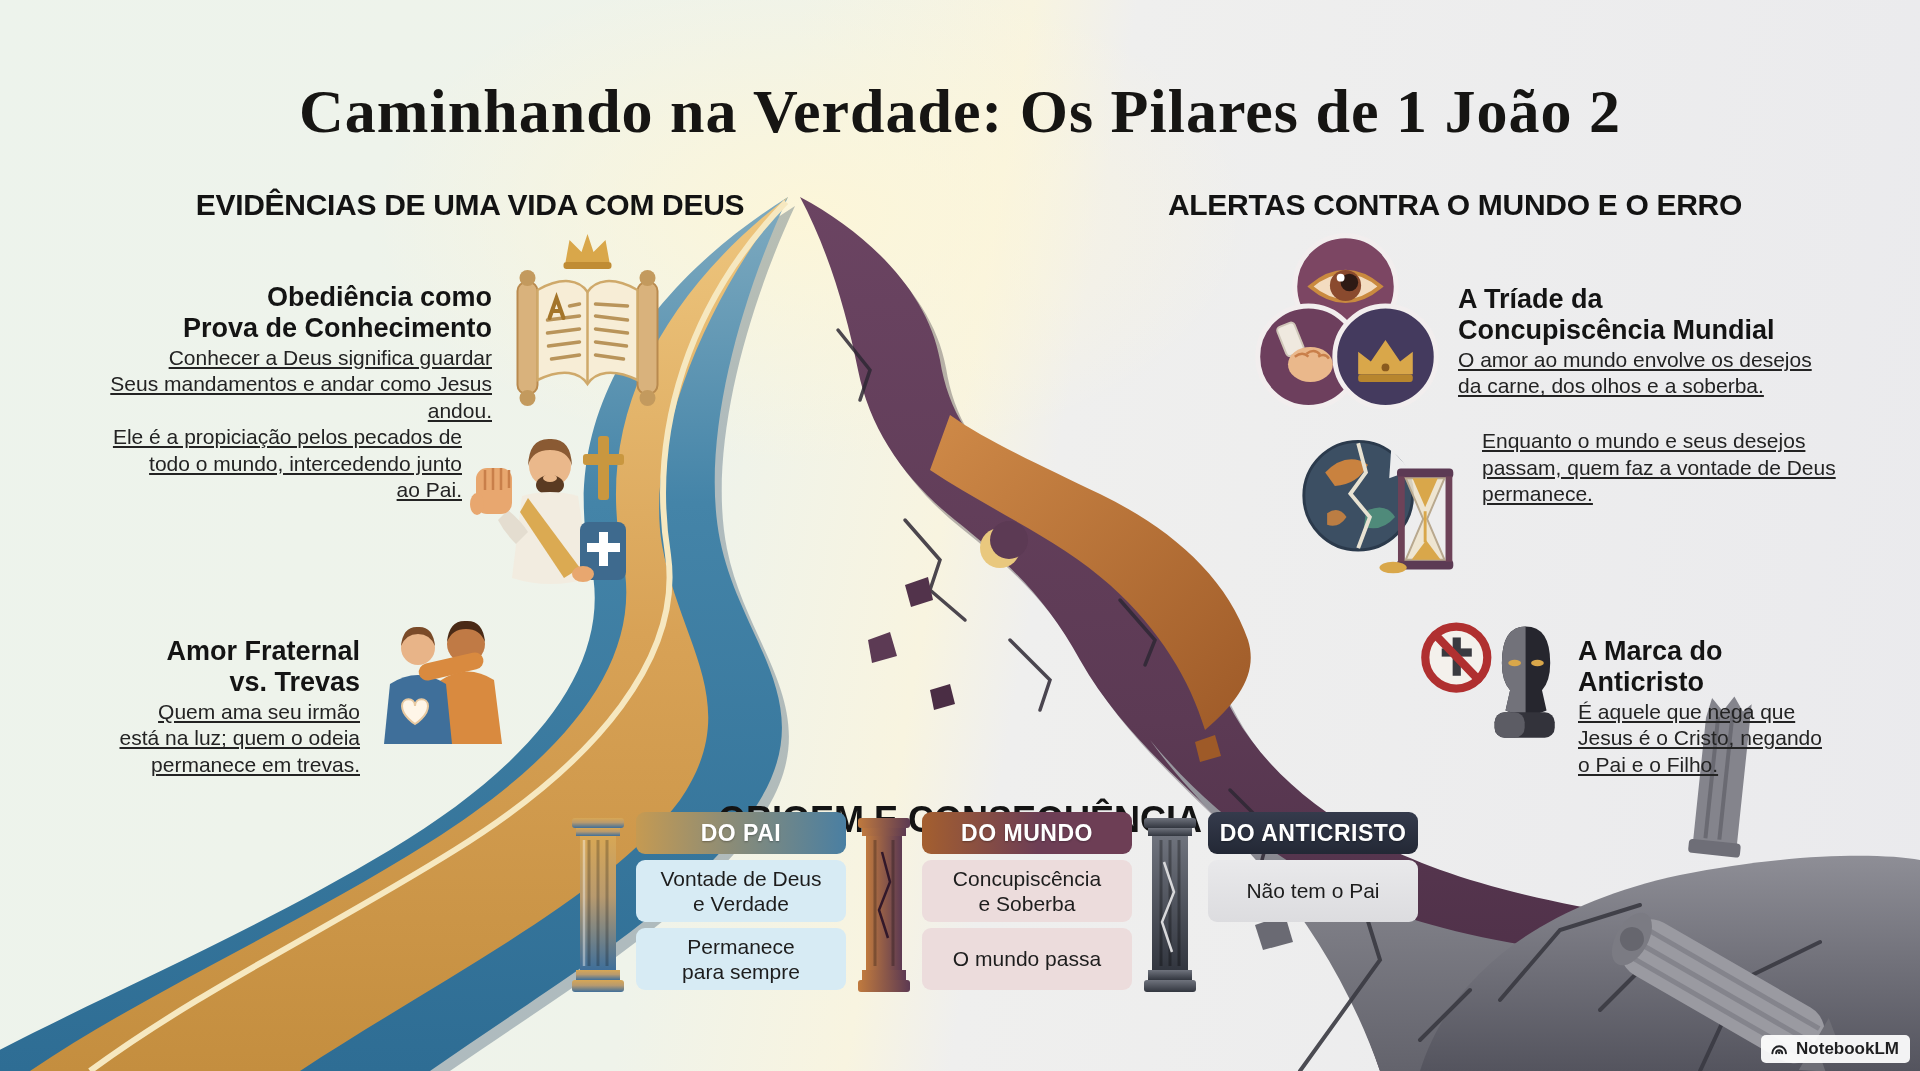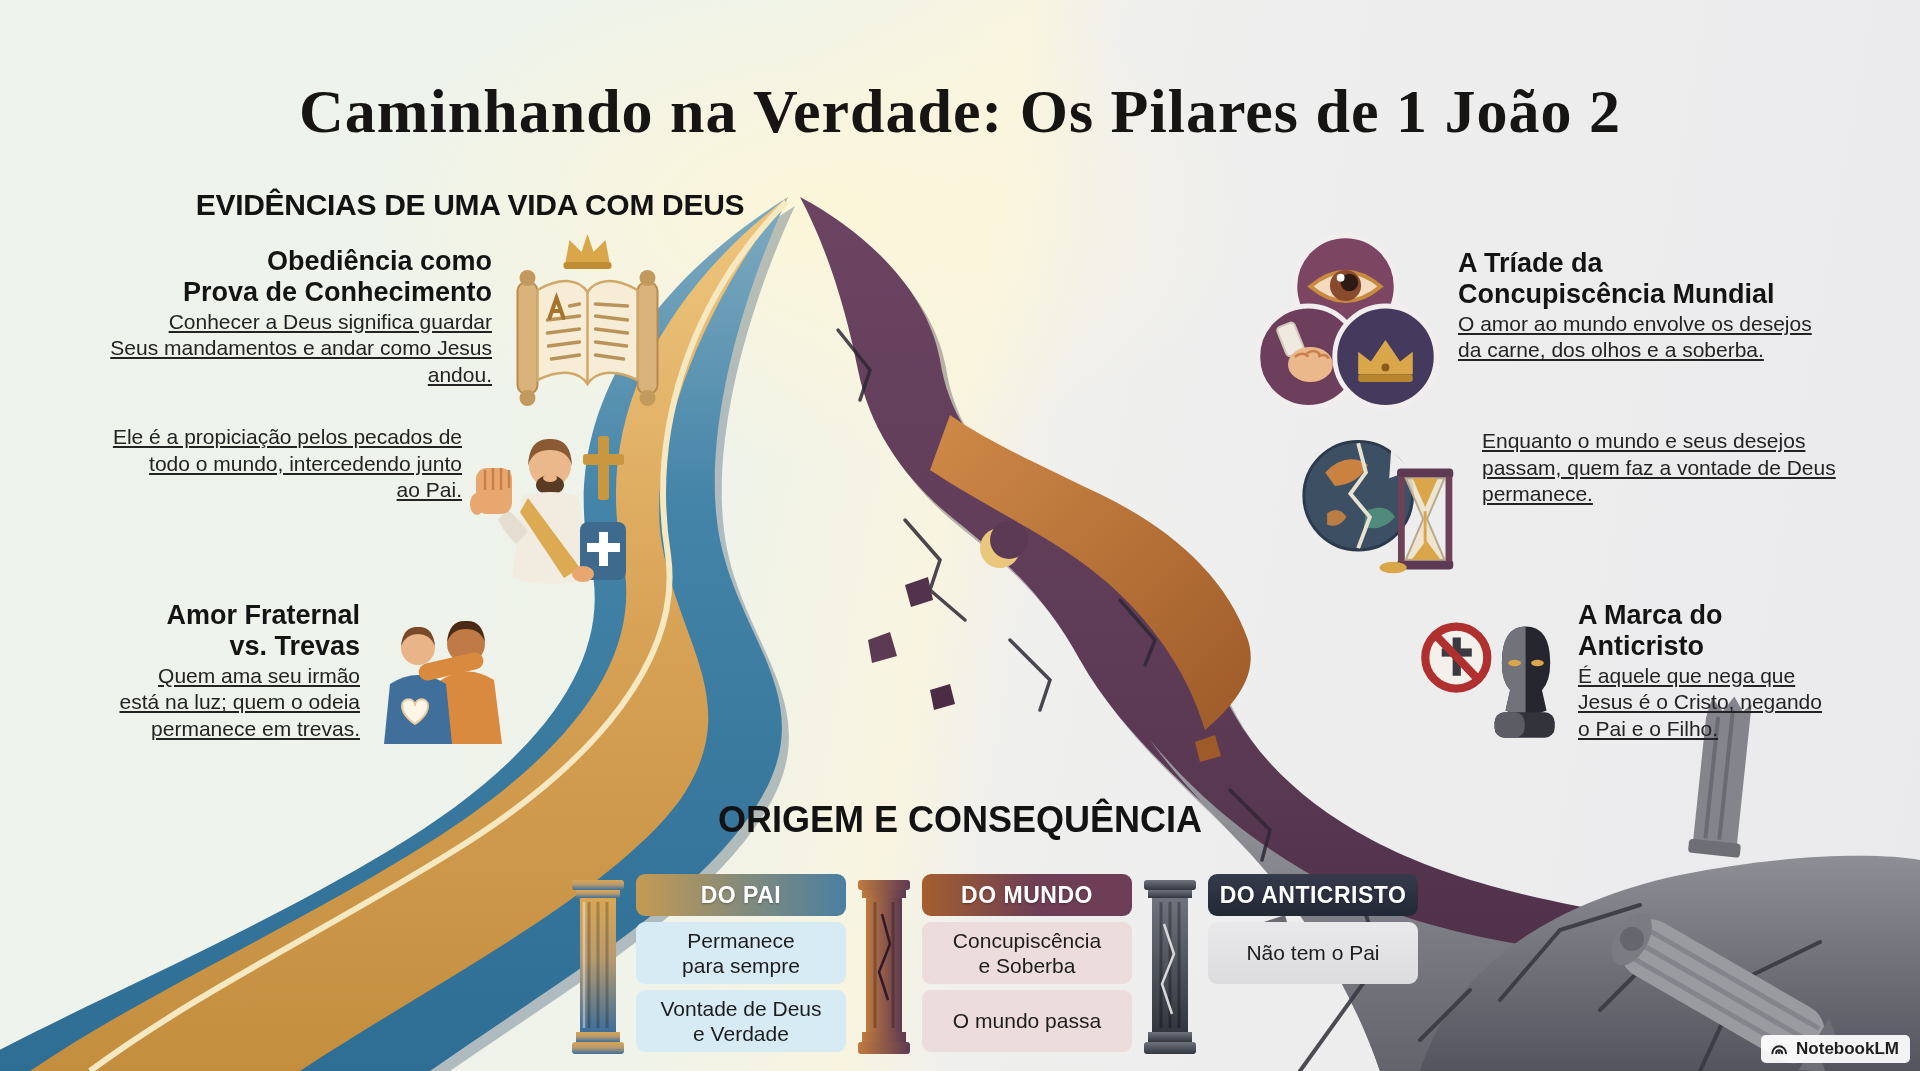--- a/index.html
+++ b/index.html
@@ -7,27 +7,27 @@
     background:linear-gradient(100deg,#edf3ec 0%,#eff3ea 38%,#f8f4e0 49%,#efefee 54%,#eaeaed 100%);}
   .bg{position:absolute;left:0;top:0;width:1920px;height:1071px;}
   .page-title{position:absolute;top:34px;left:0;width:100%;text-align:center;
     font-family:"Liberation Serif","DejaVu Serif",serif;font-weight:700;font-size:62px;
     letter-spacing:1px;color:#161513;z-index:5;}
   .sec-header{position:absolute;top:168px;font-size:30px;font-weight:800;color:#131313;
     text-align:center;z-index:5;letter-spacing:-0.3px;margin-top:20px;}
   .sec-header.left{left:60px;width:820px;}
   .sec-header.right{left:1040px;width:830px;}
   .item-text{position:absolute;z-index:5;}
-  .item-title{font-size:27px;font-weight:800;line-height:1.16;color:#141414;white-space:pre-line;}
+  .item-title{font-size:27px;font-weight:800;line-height:1.16;color:#141414;white-space:pre-line;margin-top:36px;}
   .item-body{font-size:21px;line-height:1.27;color:#232323;white-space:pre-line;text-decoration:underline;}
   .align-r{text-align:right;}
   .icon{position:absolute;z-index:4;}
   .origin-header{position:absolute;top:799px;left:700px;width:520px;text-align:center;
     font-size:36px;font-weight:700;color:#131313;z-index:5;}
-  .origin-col{position:absolute;top:874px;width:280px;height:190px;z-index:6;}
+  .origin-col{position:absolute;top:812px;width:280px;height:190px;z-index:6;}
   .origin-pillar{position:absolute;left:0;top:0;}
   .origin-box{margin-left:70px;}
   .origin-col-header{height:42px;border-radius:9px;display:flex;align-items:center;justify-content:center;
     color:#fff;font-weight:800;font-size:23px;letter-spacing:.5px;text-shadow:0 1px 2px rgba(0,0,0,.3);}
   .origin-cell{margin-top:6px;height:62px;border-radius:9px;display:flex;align-items:center;justify-content:center;
     text-align:center;font-size:21px;line-height:1.2;color:#1d1d1d;white-space:pre-line;}
   .pai .origin-col-header{background:linear-gradient(90deg,#c59a52,#8b8c77 45%,#4a7fa2);}
   .pai .origin-cell{background:#d7ebf4;}
   .mundo .origin-col-header{background:linear-gradient(90deg,#a45f2f,#6d3e55 55%);}
   .mundo .origin-cell{background:#ecdcdc;}
@@ -143,20 +143,21 @@
       <line x1="20" y1="0" x2="220" y2="0" stroke="#84848c" stroke-width="5"></line>
       <line x1="20" y1="16" x2="215" y2="16" stroke="#84848c" stroke-width="5"></line>
       <ellipse cx="8" cy="0" rx="16" ry="29" fill="#7b7b83"></ellipse>
       <circle cx="8" cy="0" r="12" fill="#66666e"></circle>
       <polygon points="218,-30 240,-12 228,6 242,18 218,30" fill="#6e6e76"></polygon>
     </g>
   </svg>
 
   <h1 class="page-title">Caminhando na Verdade: Os Pilares de 1 João 2</h1>
   <div class="sec-header left">EVIDÊNCIAS DE UMA VIDA COM DEUS</div>
+  <div class="sec-header right">ALERTAS CONTRA O MUNDO E O ERRO</div>
 
   <div class="item-text align-r" style="left:42px;top:246px;width:450px;">
     <div class="item-title">Obediência como
 Prova de Conhecimento</div>
     <div class="item-body">Conhecer a Deus significa guardar
 Seus mandamentos e andar como Jesus
 andou.</div>
   </div>
   <svg class="icon" style="left:505px;top:228px;" width="165" height="190" viewBox="0 0 160 190">
     <polygon points="58,34 62,12 74,24 80,6 86,24 98,12 102,34" fill="#d9a74a"></polygon>
@@ -311,24 +312,24 @@
           <line x1="23" y1="28" x2="23" y2="154"></line>
           <line x1="32" y1="28" x2="32" y2="154"></line>
           <line x1="41" y1="28" x2="41" y2="154"></line>
         </g>
       <line x1="18" y1="28" x2="18" y2="154" stroke="rgba(255,255,255,0.4)" stroke-width="2.5"></line>
       <rect x="10" y="158" width="44" height="10" fill="url(#pg1)"></rect>
       <rect x="6" y="168" width="52" height="12" rx="3" fill="url(#pg1)"></rect>
     </svg>
     <div class="origin-box">
       <div class="origin-col-header">DO PAI</div>
+      <div class="origin-cell">Vontade de Deus
+e Verdade</div>
       <div class="origin-cell">Permanece
 para sempre</div>
-      <div class="origin-cell">Vontade de Deus
-e Verdade</div>
     </div>
   </div>
 
   <div class="origin-col mundo" style="left:852px;">
     <svg class="origin-pillar" width="64" height="190" viewBox="0 0 64 190">
       <rect x="6" y="6" width="52" height="10" rx="3" fill="url(#pg2)"></rect>
       <rect x="10" y="16" width="44" height="8" fill="url(#pg2)"></rect>
       <rect x="14" y="24" width="36" height="134" fill="url(#pg2)"></rect>
       <g stroke="rgba(0,0,0,0.25)" stroke-width="3">
           <line x1="23" y1="28" x2="23" y2="154"></line>

